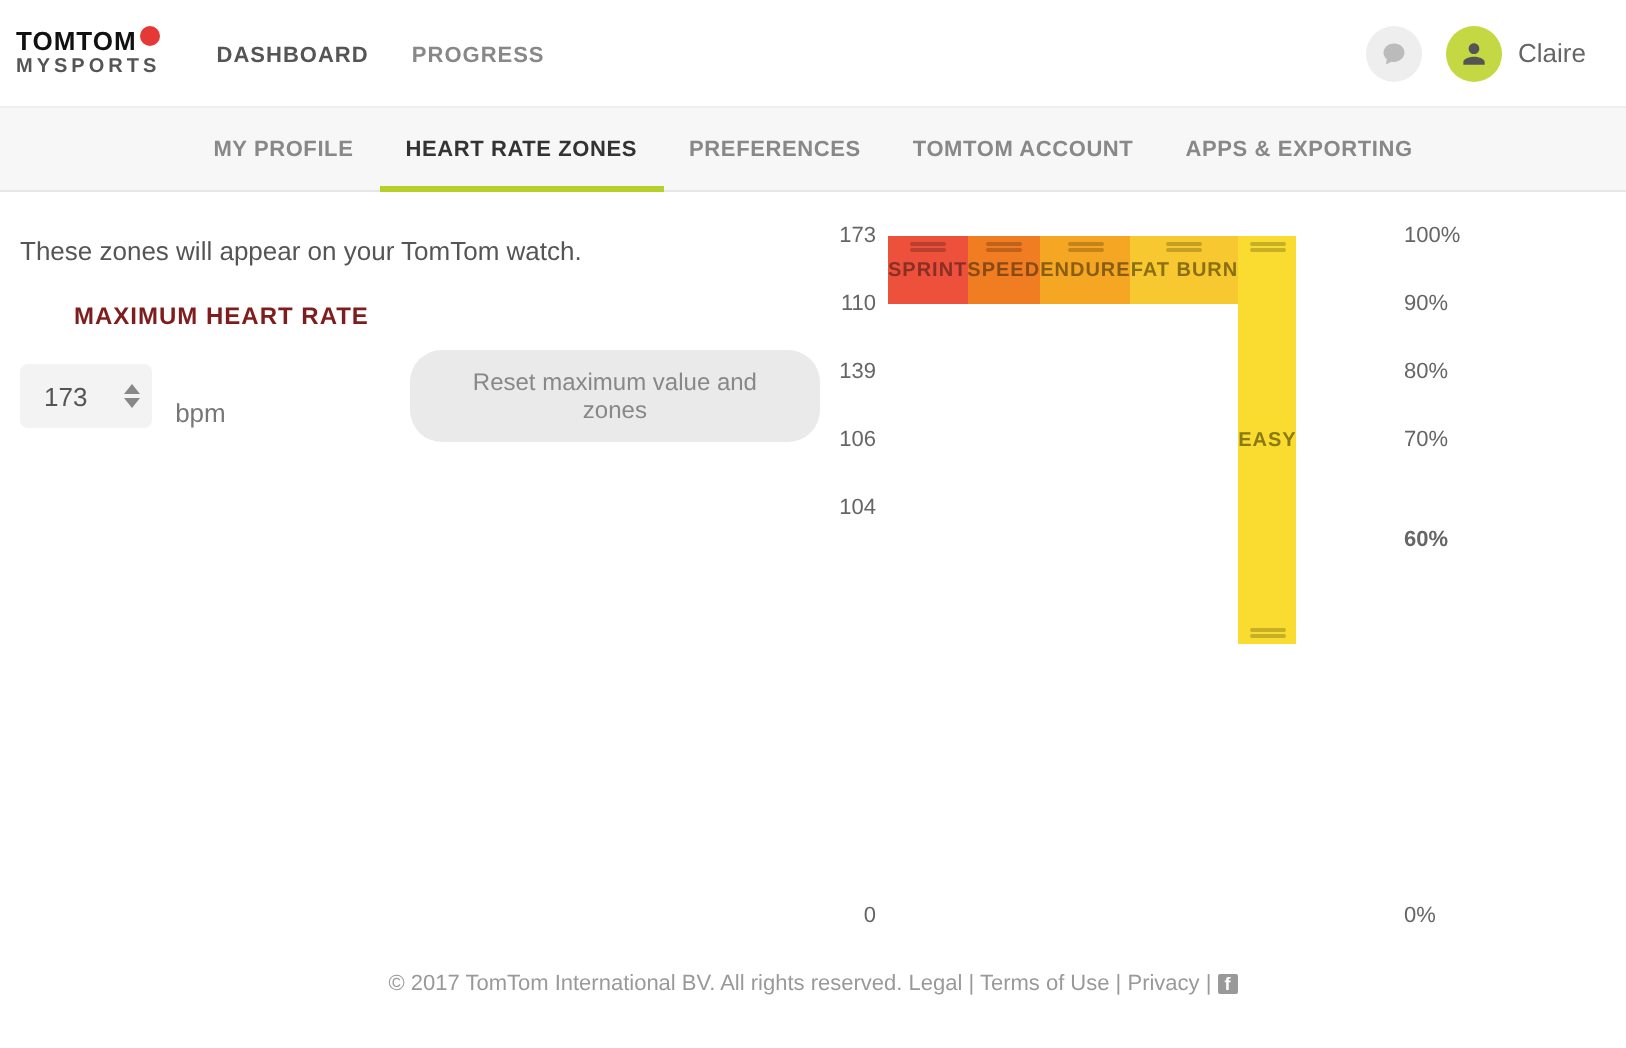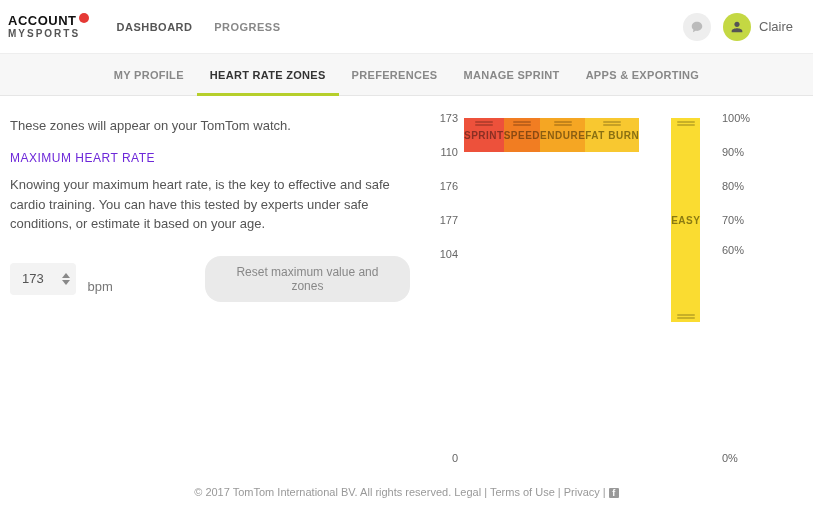--- a/index.html
+++ b/index.html
@@ -50,24 +50,24 @@
   }
   .subnav a{
     text-decoration:none;color:#888;font-size:11px;font-weight:700;letter-spacing:0.3px;
     padding:14px 13px;cursor:pointer;position:relative;
   }
   .subnav a.active{color:#333;}
   .subnav a.active::after{
     content:"";position:absolute;left:0;right:0;bottom:-1px;height:3px;background:#b6cf2b;
   }
   
-  .main{display:flex;padding:22px 23px 10px 10px;gap:20px;}
+  .main{display:flex;padding:22px 23px 10px 10px;}
   .left{flex:0 0 400px;}
   .intro{color:#555;font-size:13px;margin-bottom:18px;}
-  .section-title{font-size:12px;font-weight:400;letter-spacing:0.5px;color:#6d28d9;margin-bottom:10px;}
+  .section-title{font-size:12px;font-weight:700;letter-spacing:0.5px;color:#7f1d1d;margin-bottom:10px;margin-left:27px;}
   .section-desc{color:#555;font-size:13px;line-height:1.5;margin-bottom:22px;max-width:380px;}
   .hr-input-row{display:flex;align-items:center;gap:12px;}
   .hr-input-wrap{
     display:flex;align-items:center;background:#f3f3f3;border-radius:4px;
     padding:4px 6px 4px 10px;width:68px;justify-content:space-between;height:32px;
   }
   .hr-input{
     border:none;background:transparent;width:32px;font-size:13px;color:#555;outline:none;
   }
   .stepper{display:flex;flex-direction:column;gap:2px;}
@@ -117,21 +117,21 @@
   .footer{text-align:center;font-size:11px;color:#999;padding:18px 0 10px;}
   .footer a{color:#999;text-decoration:none;cursor:pointer;}
   .fb-icon{display:inline-block;width:10px;height:10px;background:#999;color:#fff;font-weight:700;font-size:9px;text-align:center;line-height:10px;border-radius:1px;}
 </style>
 </head>
 <body>
 
 <div class="header-top">
   <div class="logo">
     <span class="logo-top">
-      <span>ACCOUNT</span>
+      <span>TOMTOM</span>
       <span class="dot"></span>
     </span>
     <span class="logo-bottom">MYSPORTS</span>
   </div>
   <div class="topnav">
     <a class="active">DASHBOARD</a>
     <a>PROGRESS</a>
   </div>
   <div class="spacer"></div>
   <div class="help-btn">
@@ -144,48 +144,47 @@
         <path d="M12 12c2.2 0 4-1.8 4-4s-1.8-4-4-4-4 1.8-4 4 1.8 4 4 4zm0 2c-2.7 0-8 1.3-8 4v2h16v-2c0-2.7-5.3-4-8-4z"></path>
       </svg>
   </div>
   <span class="username">Claire</span>
 </div>
 
 <div class="subnav">
   <a>MY PROFILE</a>
   <a class="active">HEART RATE ZONES</a>
   <a>PREFERENCES</a>
-  <a>MANAGE SPRINT</a>
+  <a>TOMTOM ACCOUNT</a>
   <a>APPS &amp; EXPORTING</a>
 </div>
 
 <div class="main">
   <div class="left">
     <div class="intro">These zones will appear on your TomTom watch.</div>
     <div class="section-title">MAXIMUM HEART RATE</div>
-    <div class="section-desc">Knowing your maximum heart rate, is the key to effective and safe cardio training. You can have this tested by experts under safe conditions, or estimate it based on your age.</div>
     <div class="hr-input-row">
       <div class="hr-input-wrap">
         <input class="hr-input" value="173" style="">
         <div class="stepper">
           <div class="tri up"></div>
           <div class="tri down"></div>
         </div>
       </div>
       <span class="bpm">bpm</span>
       <button class="reset-btn">Reset maximum value and zones</button>
     </div>
   </div>
 
   <div class="chart-wrap">
     <div class="axis-left" id="axis-left" style="height: 340px;">
         <span style="top: 0px;">173</span>
         <span style="top: 34px;">110</span>
-        <span style="top: 68px;">176</span>
-        <span style="top: 102px;">177</span>
+        <span style="top: 68px;">139</span>
+        <span style="top: 102px;">106</span>
         <span style="top: 136px;">104</span>
         <span style="top: 340px;">0</span>
       </div>
     <div class="chart" id="chart">
         <div class="zone z-sprint" style="height: 34px;">
           <div class="drag-h" style="top: 3px;">
             <div class="line sprint"></div>
             <div class="line sprint"></div>
           </div>
           <span>SPRINT</span>
@@ -204,38 +203,38 @@
           </div>
           <span>ENDURE</span>
         </div>
         <div class="zone z-fatburn" style="height: 34px;">
           <div class="drag-h" style="top: 3px;">
             <div class="line fatburn"></div>
             <div class="line fatburn"></div>
           </div>
           <span>FAT BURN</span>
         </div>
-        <div class="zone z-easy" style="height: 204px; margin-left: 32px;">
+        <div class="zone z-easy" style="height: 204px;">
           <div class="drag-h" style="top: 3px;">
             <div class="line easy"></div>
             <div class="line easy"></div>
           </div>
           <span>EASY</span>
           <div class="drag-h bottom" style="bottom: 3px;">
             <div class="line"></div>
             <div class="line"></div>
           </div>
         </div>
       </div>
     <div class="axis-right" id="axis-right" style="height: 340px;">
         <span style="top: 0px;">100%</span>
         <span style="top: 34px;">90%</span>
         <span style="top: 68px;">80%</span>
         <span style="top: 102px;">70%</span>
-        <span style="top: 132px;">60%</span>
+        <span style="top: 152px; font-weight: bold;">60%</span>
         <span style="top: 340px;">0%</span>
       </div>
   </div>
 </div>
 
 <div class="footer">
   <span>© 2017 TomTom International BV. All rights reserved.</span>
   <a>Legal</a> |
   <a>Terms of Use</a> |
   <a>Privacy</a> |

